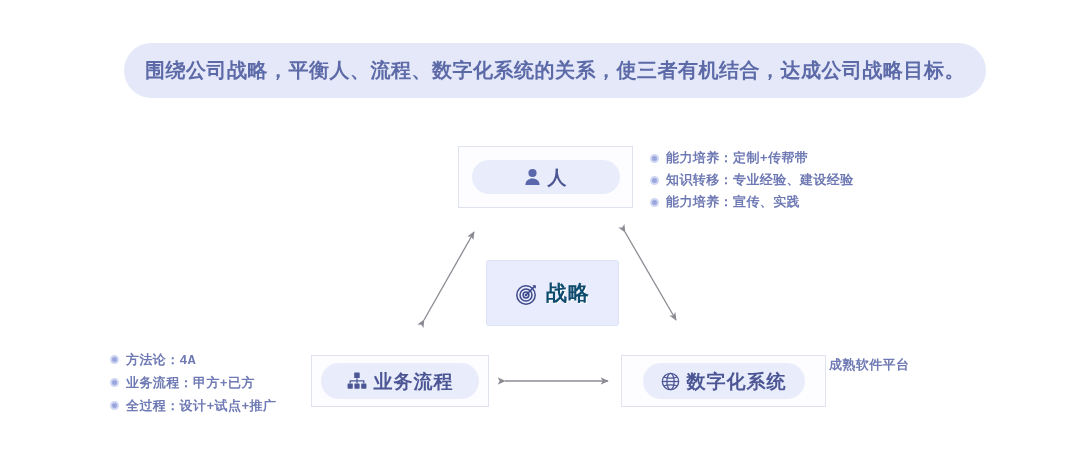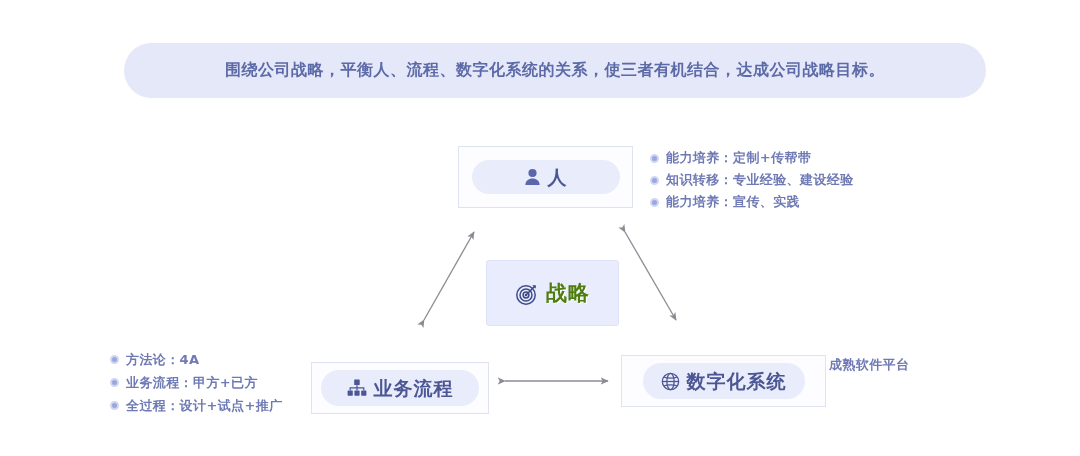--- a/index.html
+++ b/index.html
@@ -24,21 +24,21 @@
     width: 862px;
     height: 55px;
     border-radius: 28px;
     background: #e4e8f8;
     display: flex;
     align-items: center;
     justify-content: center;
     box-sizing: border-box;
   }
   .banner-text {
-    font-size: 16px;
+    font-size: 20px;
     letter-spacing: 0.5px;
     color: #5d6aa8;
     font-weight: 600;
     white-space: nowrap;
   }
 
   
   .node {
     position: absolute;
     box-sizing: border-box;
@@ -63,21 +63,21 @@
     font-weight: 700;
     color: #4c5694;
     letter-spacing: 1px;
     line-height: 1;
     white-space: nowrap;
   }
 
   #node-people      { left: 458px; top: 146px; width: 175px; height: 62px; }
   #node-people .node-pill { width: 148px; height: 34px; }
 
-  #node-process     { left: 311px; top: 355px; width: 178px; height: 52px; margin-top: 7px; }
+  #node-process     { left: 311px; top: 355px; width: 178px; height: 52px; }
   #node-process .node-pill { width: 158px; height: 36px; }
 
   #node-digital     { left: 621px; top: 355px; width: 205px; height: 52px; }
   #node-digital .node-pill { width: 162px; height: 36px; }
 
   
   #node-strategy {
     position: absolute;
     left: 486px;
     top: 260px;
@@ -88,21 +88,21 @@
     border: 1px solid #dde2f5;
     border-radius: 3px;
     display: flex;
     align-items: center;
     justify-content: center;
     gap: 6px;
     z-index: 4;
   }
   #node-strategy .node-label {
     font-size: 21px;
-    color: #4d7c0f;
+    color: #0c4a6e;
     text-shadow: 1px 1px 0 #ffffff;
   }
 
   
   .bullet-list {
     position: absolute;
     z-index: 3;
   }
   .bullet-row {
     display: flex;
@@ -117,20 +117,21 @@
     background: #9aa6dd;
     border: 2px solid #cfd6f2;
     box-sizing: border-box;
     flex: none;
   }
   .bullet-text {
     font-size: 13px;
     font-weight: 600;
     color: #6f7ab4;
     letter-spacing: 0.4px;
+    font-family: Liberation Mono, monospace;
   }
 
   #list-people  { left: 650px; top: 147px; }
   #list-people .bullet-row { height: 22px; }
 
   #list-process { left: 110px; top: 348px; }
   #list-process .bullet-row { height: 23px; }
 
   #list-digital { left: 813px; top: 353px; }
   #list-digital .bullet-row { height: 23px; align-items: center; }

